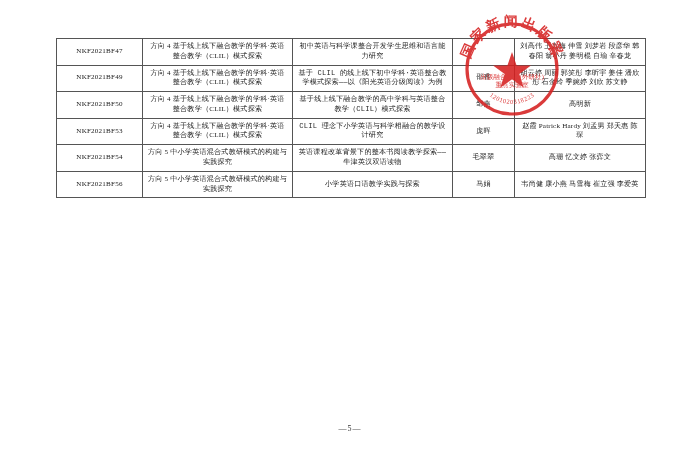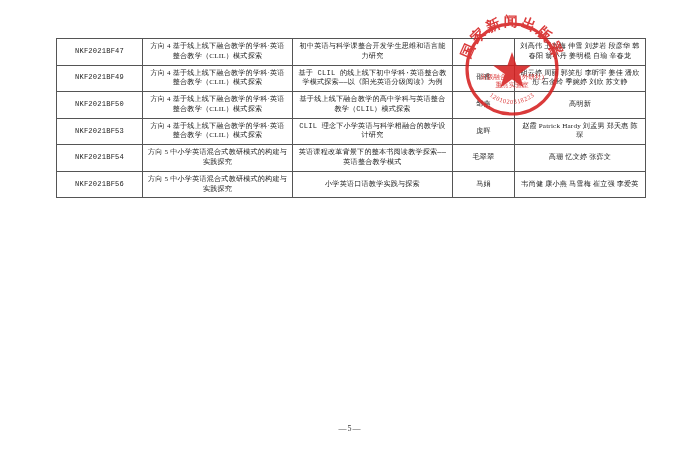--- a/index.html
+++ b/index.html
@@ -45,21 +45,21 @@
     letter-spacing: 0.2px;
     word-break: break-all;
   }
   col.c-code   { width: 86px; }
   col.c-dir    { width: 150px; }
   col.c-title  { width: 160px; }
   col.c-leader { width: 62px; }
   col.c-members{ width: 131px; }
 
   td.code {
-    font-family: Liberation Mono, monospace;
+    font-family: Liberation Serif, serif;
     font-size: 7.2px;
     letter-spacing: 0.25px;
     white-space: nowrap;
   }
   td.direction { font-size: 7.1px; }
   td.title     { font-size: 7.1px; font-family: Liberation Mono, monospace; }
   td.leader    { font-size: 7.3px; letter-spacing: 1px; }
   td.members   { font-size: 7.1px; letter-spacing: 0.4px; }
 
   
@@ -127,21 +127,21 @@
           <tr>
             <td class="code">NKF2021BF53</td>
             <td class="direction">方向 4 基于线上线下融合教学的学科·英语整合教学（CLIL）模式探索</td>
             <td class="title">CLIL 理念下小学英语与科学相融合的教学设计研究</td>
             <td class="leader">庞晖</td>
             <td class="members">赵霞 Patrick Hardy 刘孟男 郑天惠 陈琛</td>
           </tr>
           <tr>
             <td class="code">NKF2021BF54</td>
             <td class="direction">方向 5 中小学英语混合式教研模式的构建与实践探究</td>
-            <td class="title">英语课程改革背景下的整本书阅读教学探索——英语整合教学模式</td>
+            <td class="title">英语课程改革背景下的整本书阅读教学探索——牛津英汉双语读物</td>
             <td class="leader">毛翠翠</td>
             <td class="members">高珊 忆文婷 张弈文</td>
           </tr>
           <tr>
             <td class="code">NKF2021BF56</td>
             <td class="direction">方向 5 中小学英语混合式教研模式的构建与实践探究</td>
             <td class="title">小学英语口语教学实践与探索</td>
             <td class="leader">马娟</td>
             <td class="members">韦尚健 康小燕 马雪梅 崔立强 李爱英</td>
           </tr>

